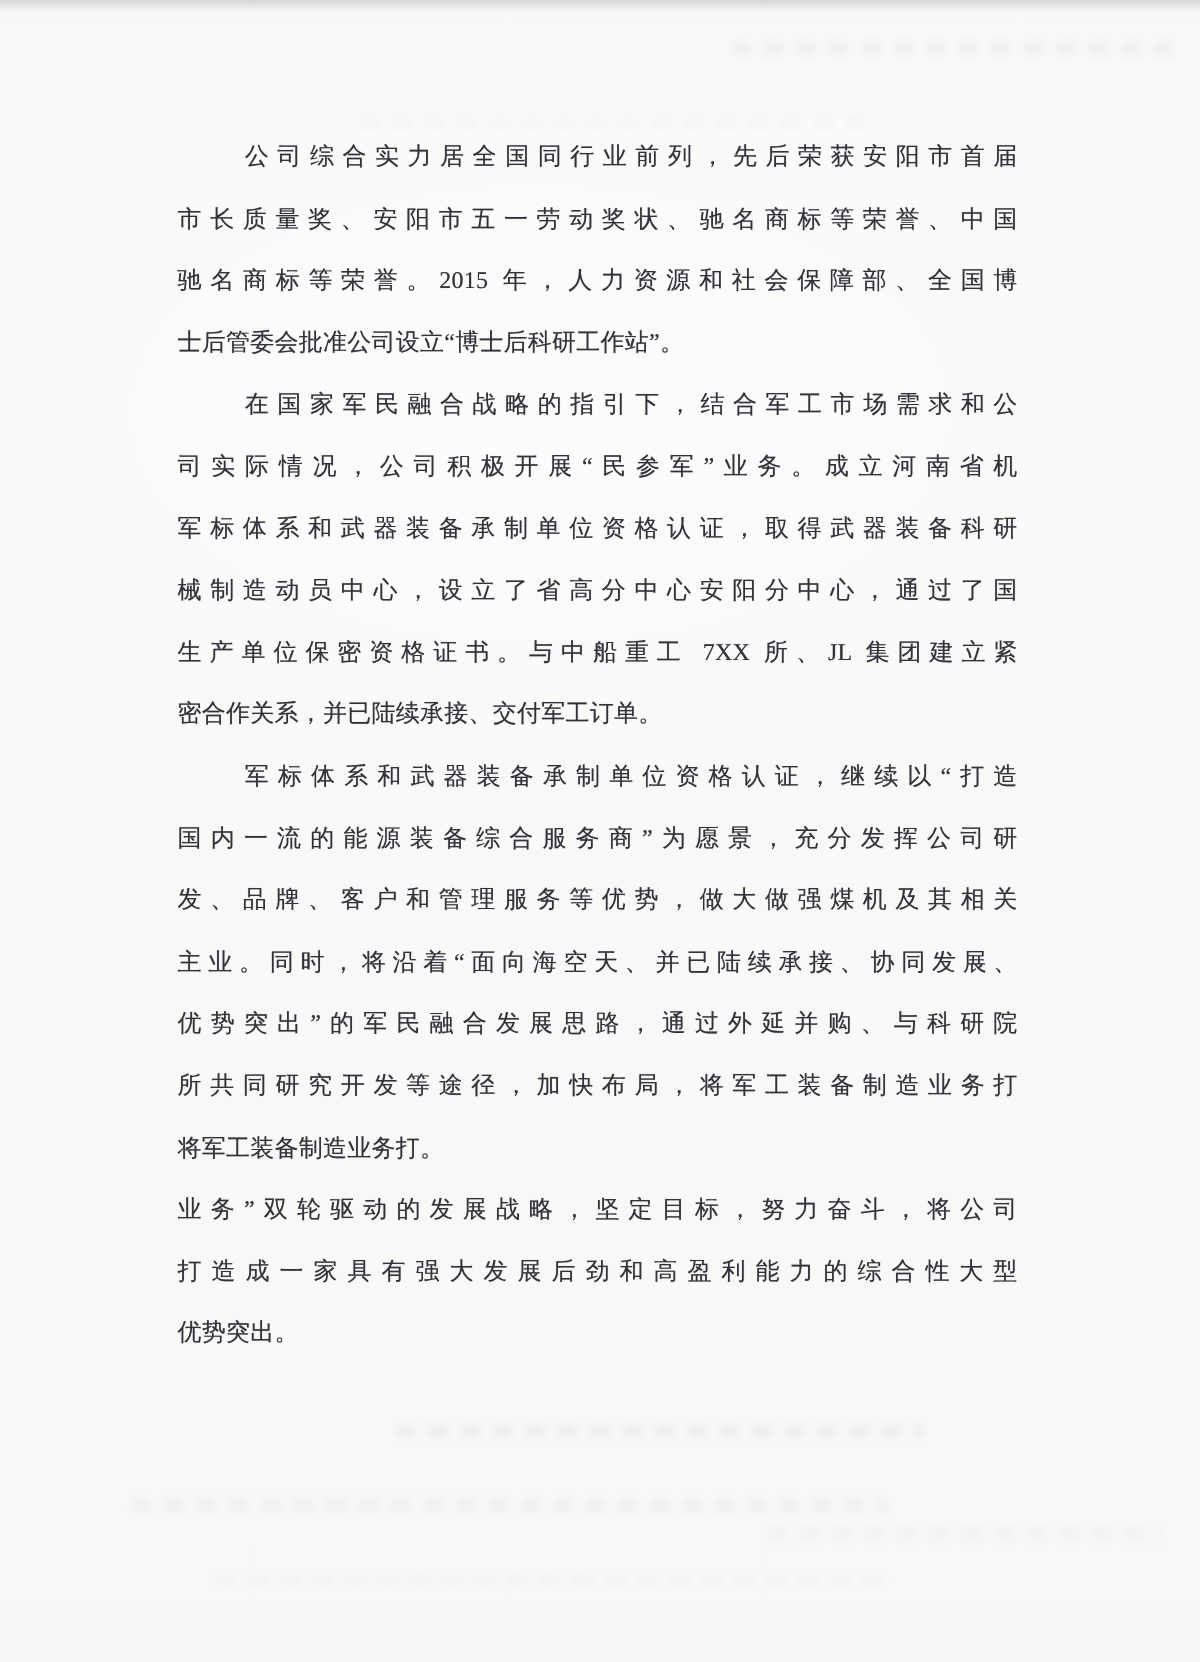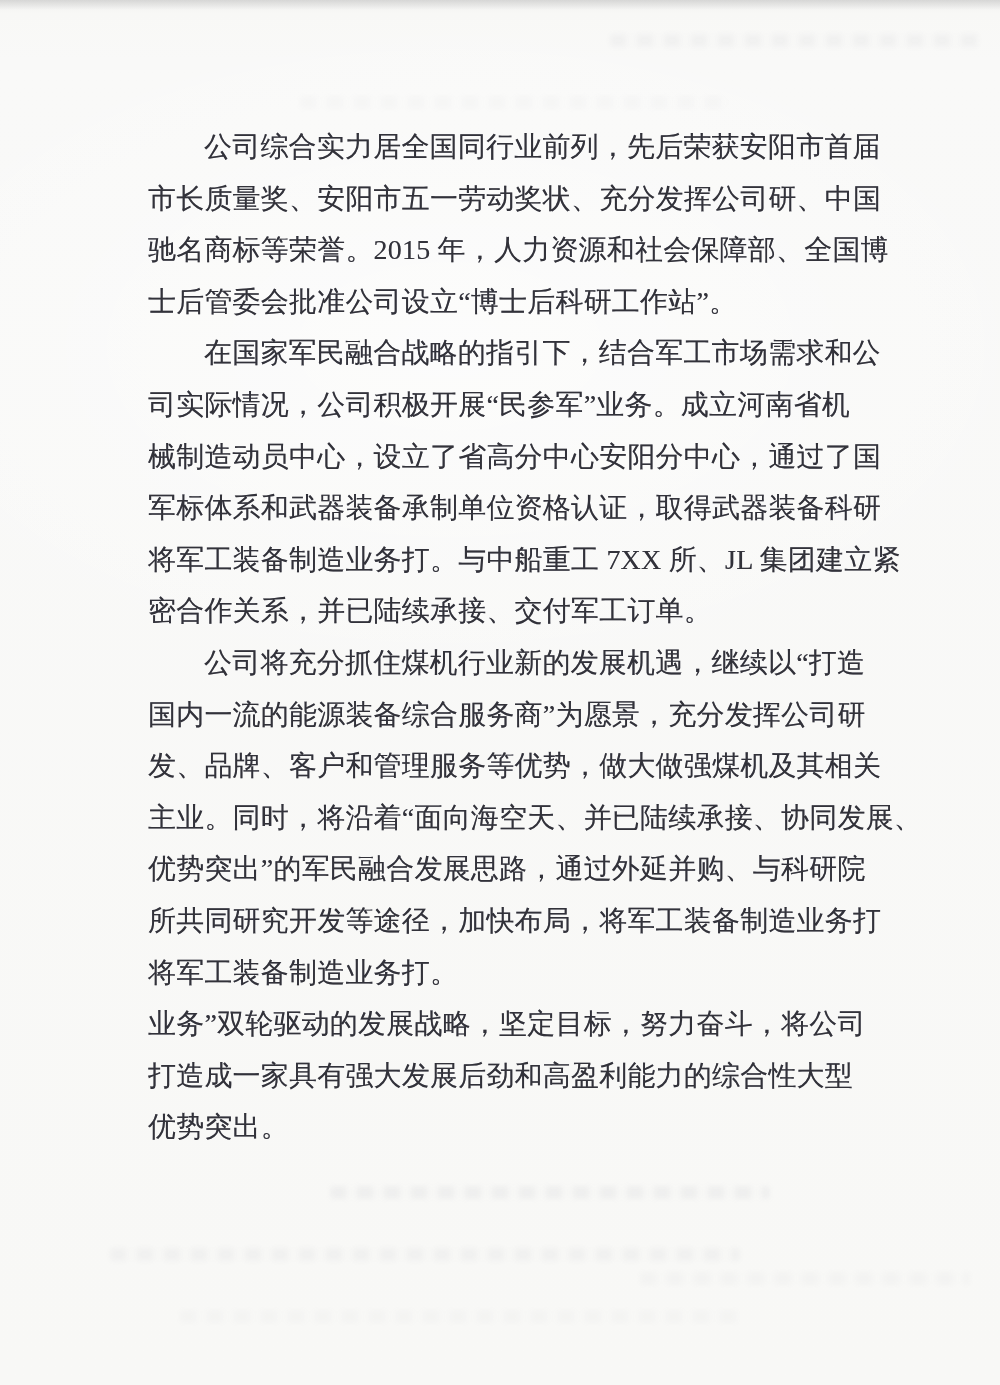--- a/index.html
+++ b/index.html
@@ -37,24 +37,24 @@
   }
   .ghost.g1 { top: 34px;   left: 610px; width: 370px; opacity: .45; }
   .ghost.g2 { top: 96px;   left: 300px; width: 430px; opacity: .25; }
   .ghost.g3 { top: 1186px; left: 330px; width: 440px; opacity: .55; }
   .ghost.g4 { top: 1248px; left: 110px; width: 630px; opacity: .45; }
   .ghost.g5 { top: 1272px; left: 640px; width: 330px; opacity: .30; }
   .ghost.g6 { top: 1310px; left: 180px; width: 560px; opacity: .25; }
 
   .doc {
     position: absolute;
-    top: 121px;
+    top: 106px;
     left: 148px;
     width: 700px;
-    font-size: 28px;
+    font-size: 20px;
     line-height: 51.6px;
     color: #32323a;
     letter-spacing: 0.2px;
     text-shadow: 0 0 0.6px rgba(70,70,85,0.55);
   }
   .para { margin: 0; padding: 0; }
   .line {
     text-align: justify;
     text-align-last: justify;
     text-justify: inter-character;
@@ -72,34 +72,34 @@
 <body>
 
 <div class="page">
   <div class="edge-top"></div>
   <div class="ghost g1"></div>
   <div class="ghost g2"></div>
 
   <div class="doc">
     <div class="para">
       <div class="line first">公司综合实力居全国同行业前列，先后荣获安阳市首届</div>
-      <div class="line">市长质量奖、安阳市五一劳动奖状、充分发挥公司研、中国</div>
+      <div class="line">市长质量奖、安阳市五一劳动奖状、驰名商标等荣誉、中国</div>
       <div class="line">驰名商标等荣誉。2015 年，人力资源和社会保障部、全国博</div>
       <div class="line short">士后管委会批准公司设立“博士后科研工作站”。</div>
     </div>
     <div class="para">
       <div class="line first">在国家军民融合战略的指引下，结合军工市场需求和公</div>
       <div class="line">司实际情况，公司积极开展“民参军”业务。成立河南省机</div>
+      <div class="line">军标体系和武器装备承制单位资格认证，取得武器装备科研</div>
       <div class="line">械制造动员中心，设立了省高分中心安阳分中心，通过了国</div>
-      <div class="line">军标体系和武器装备承制单位资格认证，取得武器装备科研</div>
-      <div class="line">将军工装备制造业务打。与中船重工 7XX 所、JL 集团建立紧</div>
+      <div class="line">生产单位保密资格证书。与中船重工 7XX 所、JL 集团建立紧</div>
       <div class="line short">密合作关系，并已陆续承接、交付军工订单。</div>
     </div>
     <div class="para">
-      <div class="line first">公司将充分抓住煤机行业新的发展机遇，继续以“打造</div>
+      <div class="line first">军标体系和武器装备承制单位资格认证，继续以“打造</div>
       <div class="line">国内一流的能源装备综合服务商”为愿景，充分发挥公司研</div>
       <div class="line">发、品牌、客户和管理服务等优势，做大做强煤机及其相关</div>
       <div class="line">主业。同时，将沿着“面向海空天、并已陆续承接、协同发展、</div>
       <div class="line">优势突出”的军民融合发展思路，通过外延并购、与科研院</div>
       <div class="line">所共同研究开发等途径，加快布局，将军工装备制造业务打</div>
       <div class="line short">将军工装备制造业务打。</div>
     </div>
     <div class="para">
       <div class="line">业务”双轮驱动的发展战略，坚定目标，努力奋斗，将公司</div>
       <div class="line">打造成一家具有强大发展后劲和高盈利能力的综合性大型</div>

